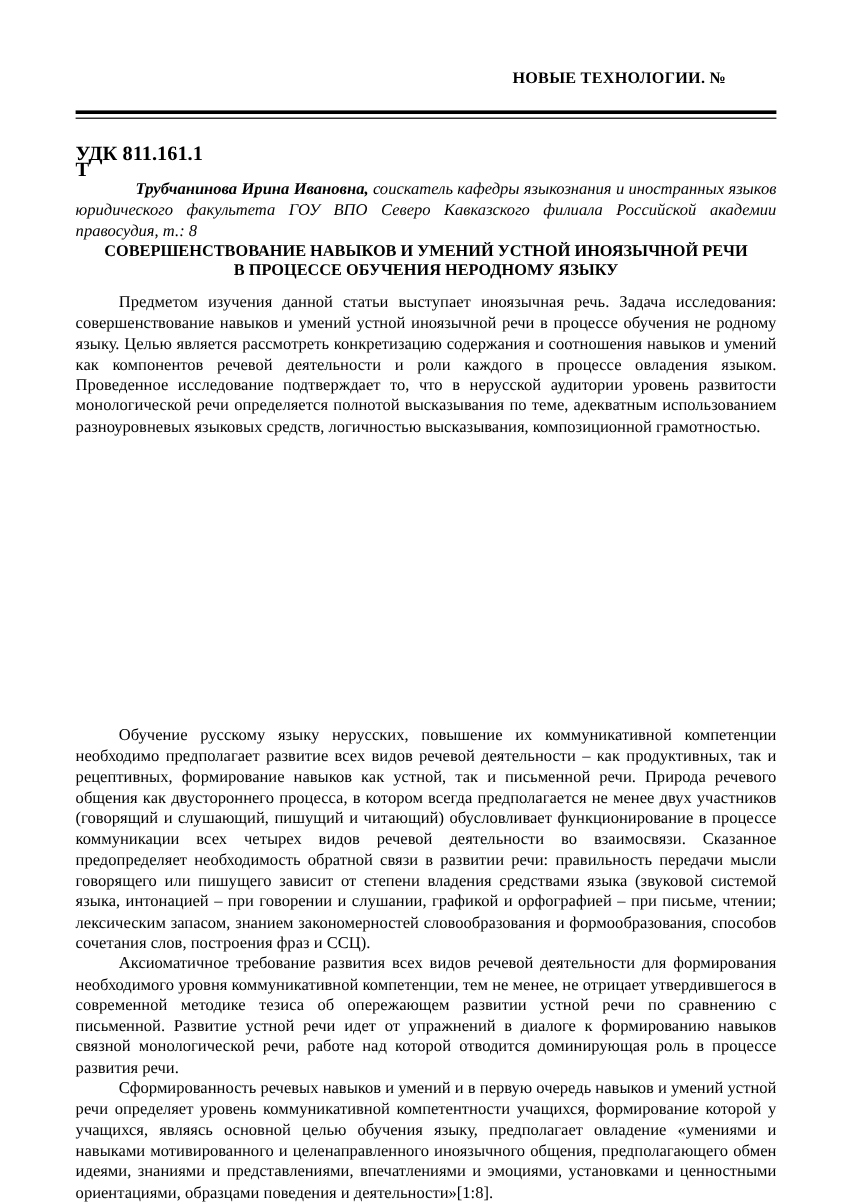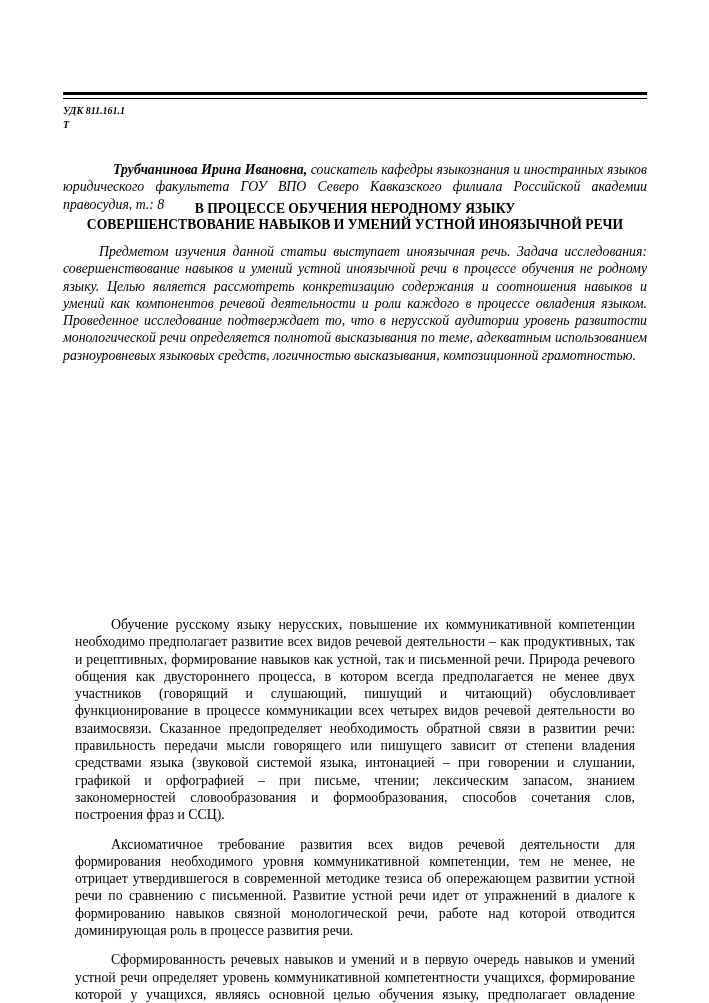--- a/index.html
+++ b/index.html
@@ -30,29 +30,28 @@
     font-size: 13.5px;
     letter-spacing: 0.2px;
   }
   .double-rule {
     top: 92px;
     height: 3px;
     border-top: 3px solid #000;
     border-bottom: 1px solid #000;
   }
   .udc-block {
-    top: 104px;
+    top: 121px;
     font-weight: bold;
-    font-size: 10px;
+    font-size: 17px;
     line-height: 13.5px;
-    font-style: italic;
   }
   .udc-block div { margin: 0; }
   .author-block {
-    top: 161px;
+    top: 149px;
     font-size: 13.8px;
     line-height: 17.3px;
     text-align: justify;
     text-indent: 50px;
     font-style: italic;
   }
   .author-name {
     font-weight: bold;
   }
   .title-block {
@@ -63,60 +62,60 @@
   }
   .title-main {
     font-weight: bold;
   }
   .title-note {
     font-weight: normal;
     font-size: 13.2px;
   }
   .abstract-block {
     top: 243px;
-    font-style: italic;
     font-size: 13.8px;
     line-height: 17.3px;
     text-align: justify;
   }
   .abstract-block p {
     margin: 0;
     text-indent: 36px;
   }
   .body-block {
     top: 604px;
     font-size: 13.8px;
     line-height: 17.3px;
     text-align: justify;
   }
   .body-block p {
-    margin: 12px;
+    margin: 0;
     text-indent: 36px;
   }
 </style>
 </head>
 <body>
 
 <div class="page">
 
+  <div class="content-col journal-header">НОВЫЕ ТЕХНОЛОГИИ. №</div>
 
   <div class="content-col double-rule"></div>
 
   <div class="content-col udc-block">
     <div>УДК 811.161.1</div>
     <div>Т</div>
   </div>
 
   <div class="content-col author-block">
     <span class="author-name">Трубчанинова Ирина Ивановна,</span><span> соискатель кафедры языкознания и иностранных языков юридического факультета ГОУ ВПО Северо Кавказского филиала Российской академии правосудия, т.: 8</span>
   </div>
 
   <div class="content-col title-block">
+    <div class="title-main">СОВЕРШЕНСТВОВАНИЕ НАВЫКОВ И УМЕНИЙ УСТНОЙ ИНОЯЗЫЧНОЙ РЕЧИ</div>
     <div class="title-main">В ПРОЦЕССЕ ОБУЧЕНИЯ НЕРОДНОМУ ЯЗЫКУ</div>
-    <div class="title-main">СОВЕРШЕНСТВОВАНИЕ НАВЫКОВ И УМЕНИЙ УСТНОЙ ИНОЯЗЫЧНОЙ РЕЧИ</div>
   </div>
 
   <div class="content-col abstract-block">
     <p>Предметом изучения данной статьи выступает иноязычная речь. Задача исследования: совершенствование навыков и умений устной иноязычной речи в процессе обучения не родному языку. Целью является рассмотреть конкретизацию содержания и соотношения навыков и умений как компонентов речевой деятельности и роли каждого в процессе овладения языком. Проведенное исследование подтверждает то, что в нерусской аудитории уровень развитости монологической речи определяется полнотой высказывания по теме, адекватным использованием разноуровневых языковых средств, логичностью высказывания, композиционной грамотностью.</p>
   </div>
 
   <div class="content-col body-block">
     <p>Обучение русскому языку нерусских, повышение их коммуникативной компетенции необходимо предполагает развитие всех видов речевой деятельности – как продуктивных, так и рецептивных, формирование навыков как устной, так и письменной речи. Природа речевого общения как двустороннего процесса, в котором всегда предполагается не менее двух участников (говорящий и слушающий, пишущий и читающий) обусловливает функционирование в процессе коммуникации всех четырех видов речевой деятельности во взаимосвязи. Сказанное предопределяет необходимость обратной связи в развитии речи: правильность передачи мысли говорящего или пишущего зависит от степени владения средствами языка (звуковой системой языка, интонацией – при говорении и слушании, графикой и орфографией – при письме, чтении; лексическим запасом, знанием закономерностей словообразования и формообразования, способов сочетания слов, построения фраз и ССЦ).</p>
     <p>Аксиоматичное требование развития всех видов речевой деятельности для формирования необходимого уровня коммуникативной компетенции, тем не менее, не отрицает утвердившегося в современной методике тезиса об опережающем развитии устной речи по сравнению с письменной. Развитие устной речи идет от упражнений в диалоге к формированию навыков связной монологической речи, работе над которой отводится доминирующая роль в процессе развития речи.</p>
     <p>Сформированность речевых навыков и умений и в первую очередь навыков и умений устной речи определяет уровень коммуникативной компетентности учащихся, формирование которой у учащихся, являясь основной целью обучения языку, предполагает овладение «умениями и навыками мотивированного и целенаправленного иноязычного общения, предполагающего обмен идеями, знаниями и представлениями, впечатлениями и эмоциями, установками и ценностными ориентациями, образцами поведения и деятельности»[1:8].</p>

